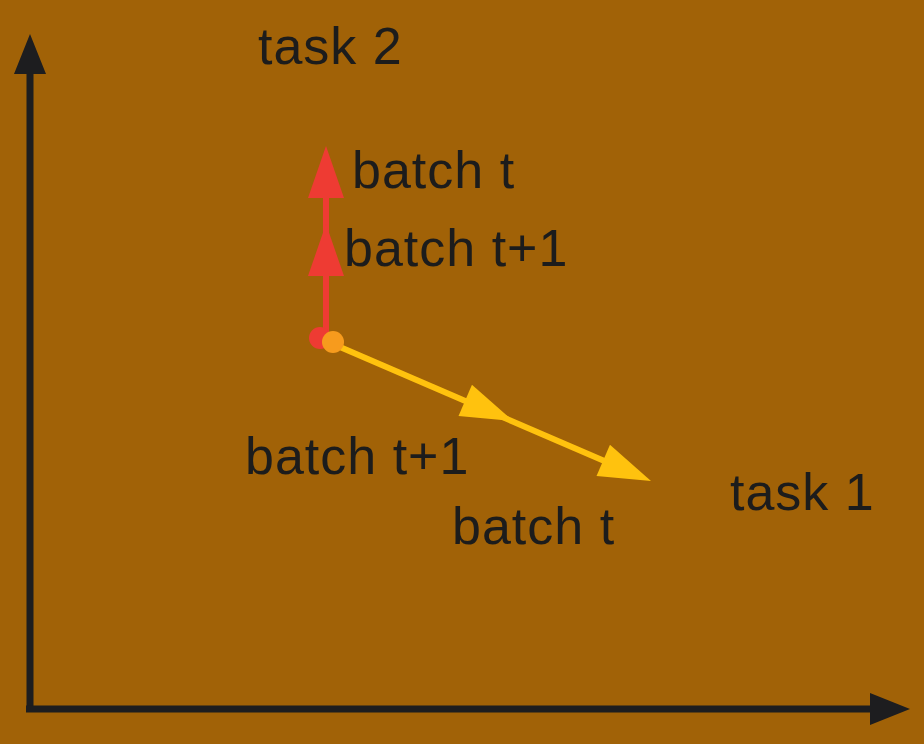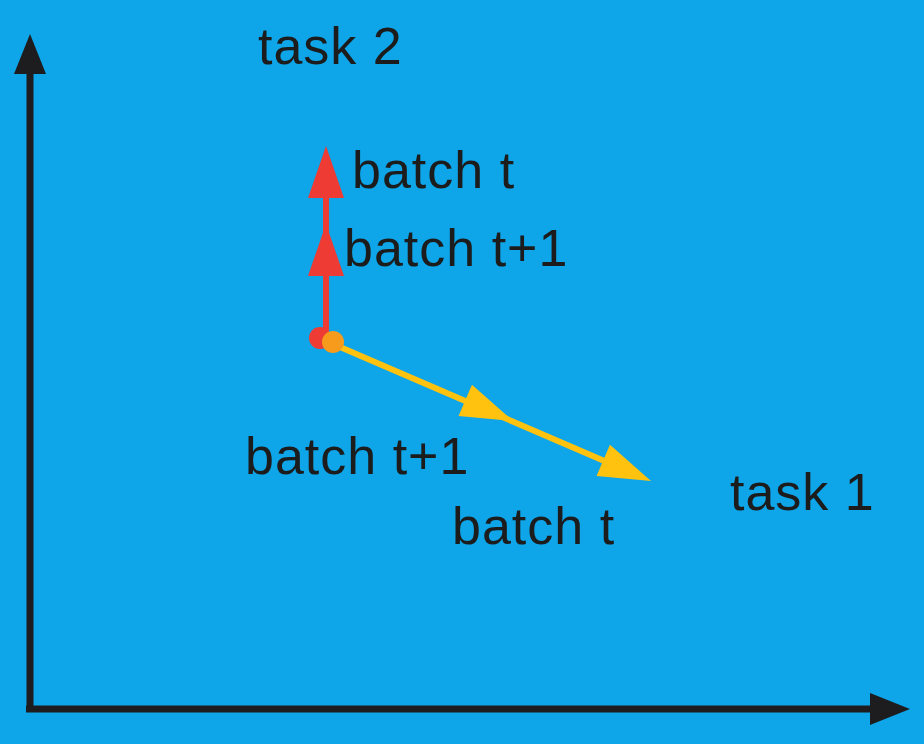--- a/index.html
+++ b/index.html
@@ -4,21 +4,21 @@
 <style>
   html, body {
     margin: 0;
     padding: 0;
     background: #ffffff;
   }
   .canvas {
     position: relative;
     width: 924px;
     height: 744px;
-    background: #0ea5e9;
+    background: #a16207;
     overflow: hidden;
   }
   svg {
     display: block;
   }
   .label {
     font-family: "Liberation Sans", "DejaVu Sans", sans-serif;
     font-size: 52px;
     fill: #1c1c1c;
     letter-spacing: 1px;

